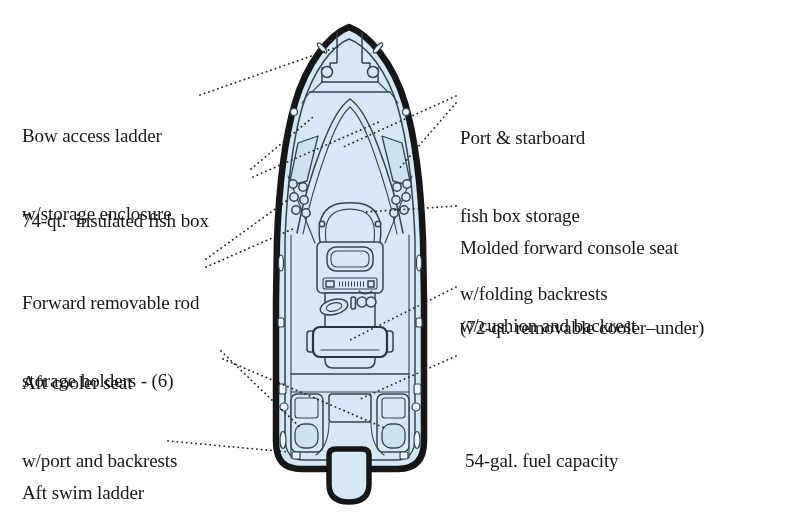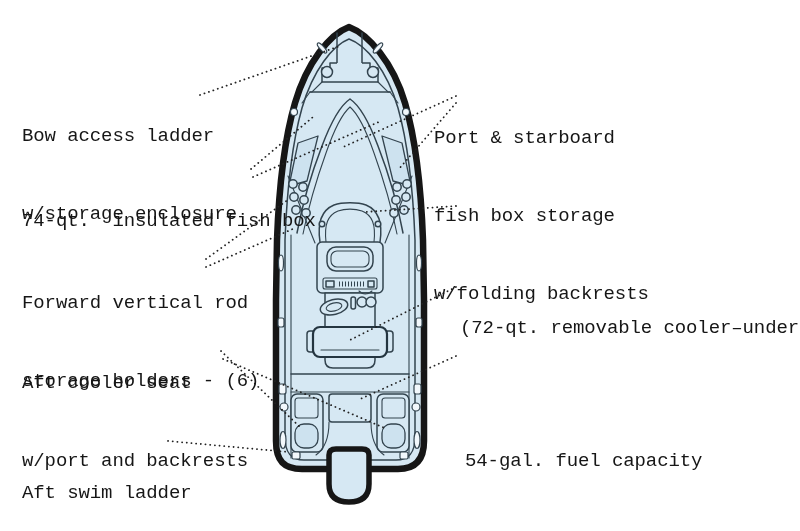--- a/index.html
+++ b/index.html
@@ -1,19 +1,19 @@
 <!DOCTYPE html>
 <html style="--bg: #ffffff; --text: #161616; --hull-fill: #d6e8f3; --panel-fill: #cde2ef; --white-fill: #f2f8fc; --hull-outline: #161616; --detail-line: #33444f; --leader: #222222;"><head>
 <meta charset="utf-8">
 <style>
   html,body{margin:0;padding:0;background:#fff;}
   .stage{
     position:relative;width:800px;height:531px;overflow:hidden;
     background:var(--bg,#ffffff);
-    font-family:Liberation Mono, monospace;
+    font-family:Liberation Serif, serif;
   }
   .boat-svg{position:absolute;left:0;top:0;}
   .callout{
     position:absolute;font-size:19px;line-height:26px;
     color:var(--text,#161616);white-space:pre;letter-spacing:-0.1px;
   }
   
   .hull{fill:var(--hull-fill,#d6e8f3);stroke:var(--hull-outline,#161616);stroke-width:6.5;stroke-linejoin:round;}
   .ln{fill:none;stroke:var(--detail-line,#33444f);stroke-width:1.5;stroke-linecap:round;}
   .ln-thin{fill:none;stroke:var(--detail-line,#33444f);stroke-width:1.1;stroke-linecap:round;}
@@ -177,37 +177,41 @@
   </svg>
 
   <div class="callout" style="left:22px;top:71px">
     <div>Bow access ladder</div>
     <div>w/storage enclosure</div>
   </div>
   <div class="callout" style="left:22px;top:156px">
     <div>74-qt.  insulated fish box</div>
   </div>
   <div class="callout" style="left:22px;top:238px">
-    <div>Forward vertical rod</div>
+    <div>Forward removable rod</div>
     <div>storage holders - (6)</div>
   </div>
   <div class="callout" style="left:22px;top:318px">
     <div>Aft cooler seat</div>
     <div>w/port and backrests</div>
     <div>folding backrests</div>
   </div>
   <div class="callout" style="left:22px;top:428px">
     <div>Aft swim ladder</div>
   </div>
 
-  <div class="callout" style="left:434px;top:73px">
+  <div class="callout" style="left:460px;top:73px">
     <div>Port &amp; starboard</div>
     <div>fish box storage</div>
     <div>w/folding backrests</div>
   </div>
+  <div class="callout" style="left:460px;top:183px">
+    <div>Molded forward console seat</div>
+    <div>w/cushion and backrest</div>
+  </div>
   <div class="callout" style="left:460px;top:263px">
     <div>(72-qt. removable cooler–under)</div>
   </div>
   <div class="callout" style="left:465px;top:396px">
     <div>54-gal. fuel capacity</div>
   </div>
 
 </div>
 
 </body></html>

